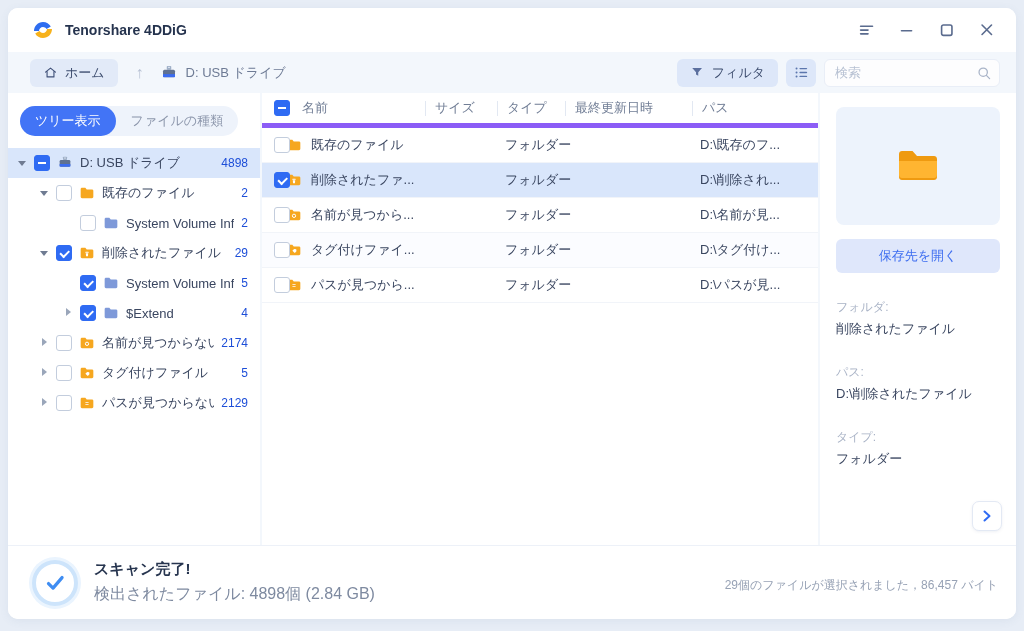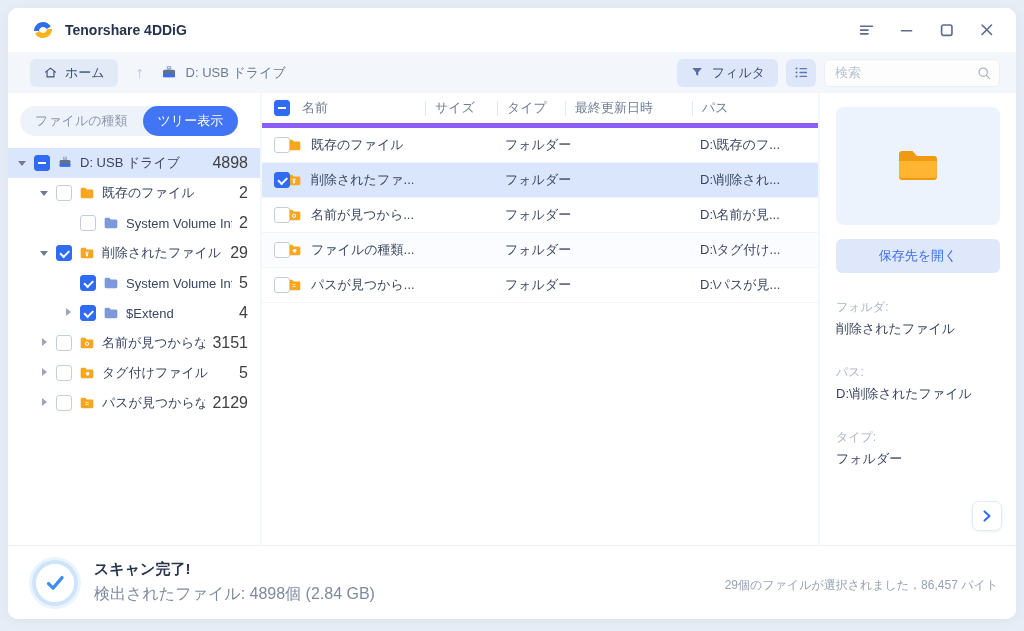--- a/index.html
+++ b/index.html
@@ -30,21 +30,21 @@
   
   .content { flex:1; display:flex; gap:2px; background:#f3f7fc; min-height:0; }
   .sidebar { width:252px; background:#fff; padding-top:13px; overflow:hidden; }
   .tabs { display:inline-flex; margin-left:12px; background:#eef3fb; border-radius:16px; height:30px; align-items:center; margin-bottom:12px; }
   .tab { font-size:13px; padding:0 15px; height:30px; display:flex; align-items:center; border-radius:16px; color:#8c96ab; cursor:pointer; }
   .tab.active { background:#4274f6; color:#fff; }
 
   .tree-row { height:30px; display:flex; align-items:center; font-size:13px; color:#3a4660; padding-right:12px; cursor:pointer; }
   .tree-row.selected { background:#d9e6fb; }
   .tree-label { margin-left:7px; white-space:nowrap; overflow:hidden; flex:1; }
-  .tree-count { font-size:16px; color:#404040; margin-left:7px; }
+  .tree-count { font-size:12px; color:#1d4ed8; margin-left:7px; }
   .exp { width:10px; height:10px; display:inline-block; margin-right:6px; position:relative; flex:none; }
   .exp.open::after { content:""; position:absolute; left:0; top:3px; border-left:4.5px solid transparent; border-right:4.5px solid transparent; border-top:5.5px solid #6f7b92; }
   .exp.closed::after { content:""; position:absolute; left:2px; top:0; border-top:4.5px solid transparent; border-bottom:4.5px solid transparent; border-left:5.5px solid #9aa6ba; }
   .lvl0 { padding-left:10px; } .lvl1 { padding-left:32px; } .lvl2 { padding-left:56px; }
 
   .cb { width:16px; height:16px; border-radius:3px; border:1.5px solid #c3cddd; background:#fff; flex:none; position:relative; margin-right:2px; cursor:pointer; }
   .cb.checked, .cb.indeterminate { background:#2f6bf3; border-color:#2f6bf3; }
   .cb.checked::after { content:""; position:absolute; left:3px; top:3.5px; width:7px; height:3.5px; border-left:2px solid #fff; border-bottom:2px solid #fff; transform:rotate(-45deg); }
   .cb.indeterminate::after { content:""; position:absolute; left:3px; top:6px; width:8px; height:2px; background:#fff; }
   .tree-row .icon16 { margin-left:5px; flex:none; }
@@ -244,22 +244,22 @@
             <use href="#sym-search"></use>
           </svg>
       </div>
     </div>
   </div>
 
   <div class="content">
 
     <aside class="sidebar">
       <div class="tabs">
+        <div class="tab active">ツリー表示</div>
         <div class="tab">ファイルの種類</div>
-        <div class="tab active">ツリー表示</div>
       </div>
 
       <div class="tree-row lvl0 selected">
         <span class="exp open"></span>
         <span class="cb indeterminate"></span>
         <svg class="icon16" width="16" height="16">
             <use href="#sym-usb"></use>
           </svg>
         <span class="tree-label">D: USB ドライブ</span>
         <span class="tree-count">4898</span>
@@ -309,21 +309,21 @@
         <span class="tree-label">$Extend</span>
         <span class="tree-count">4</span>
       </div>
       <div class="tree-row lvl1">
         <span class="exp closed"></span>
         <span class="cb"></span>
         <svg class="icon16" width="16" height="16">
             <use href="#sym-folder-circle"></use>
           </svg>
         <span class="tree-label">名前が見つからない...</span>
-        <span class="tree-count">3151</span>
+        <span class="tree-count">2174</span>
       </div>
       <div class="tree-row lvl1">
         <span class="exp closed"></span>
         <span class="cb"></span>
         <svg class="icon16" width="16" height="16">
             <use href="#sym-folder-tag"></use>
           </svg>
         <span class="tree-label">タグ付けファイル</span>
         <span class="tree-count">5</span>
       </div>
@@ -396,21 +396,21 @@
         <div class="pathcell">D:\名前が見...</div>
       </div>
       <div class="trow tbody-row alt">
         <div class="cbc">
             <span class="cb"></span>
           </div>
         <div class="namecell">
             <svg width="16" height="16">
               <use href="#sym-folder-tag"></use>
             </svg>
-            <span>ファイルの種類...</span>
+            <span>タグ付けファイ...</span>
           </div>
         <div></div>
         <div>フォルダー</div>
         <div></div>
         <div class="pathcell">D:\タグ付け...</div>
       </div>
       <div class="trow tbody-row">
         <div class="cbc">
             <span class="cb"></span>
           </div>

